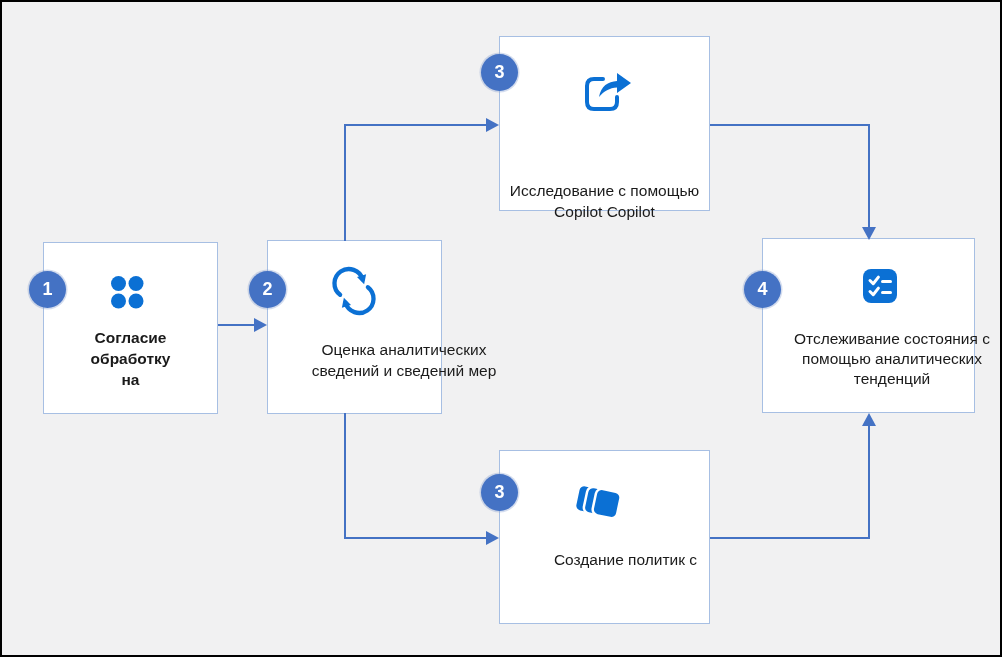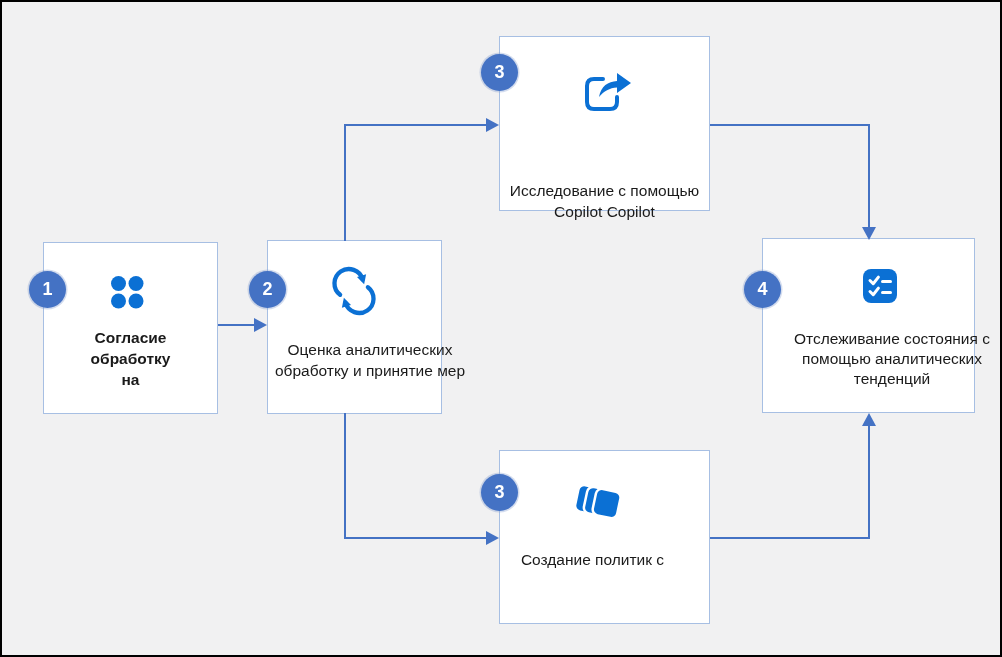--- a/index.html
+++ b/index.html
@@ -96,23 +96,23 @@
     <svg width="46" height="46" viewBox="0 0 48 48">
       <defs>
         <marker id="syncArrow" markerUnits="userSpaceOnUse" markerWidth="11" markerHeight="11" refX="4.5" refY="5.5" orient="auto">
           <path d="M0.5,0.5 L10,5.5 L0.5,10.5 z" fill="#0b70d4"></path>
         </marker>
       </defs>
       <path d="M 9.5 28 A 15 15 0 1 1 33 11.8" fill="none" stroke="#0b70d4" stroke-width="4.5" stroke-linecap="round" marker-end="url(#syncArrow)"></path>
       <path d="M 38.5 20 A 15 15 0 1 1 15 36.2" fill="none" stroke="#0b70d4" stroke-width="4.5" stroke-linecap="round" marker-end="url(#syncArrow)"></path>
     </svg>
   </span>
-  <div class="labels" style="left:268px;top:337px;width:200px;">
+  <div class="labels" style="left:302px;top:337px;width:200px;">
     <div>Оценка аналитических</div>
-    <div>обработку и принятие мер</div>
+    <div>сведений и сведений мер</div>
   </div>
 
   <div class="card" style="left:497px;top:34px;width:211px;height:175px;"></div>
   <div class="badge" style="left:479px;top:52px;">
     <span>3</span>
   </div>
   <span class="icon-wrap" style="left:579px;top:67px;">
     <svg width="52" height="46" viewBox="0 0 52 46">
       <path d="M 22 10 H 13 Q 6 10 6 17 V 33 Q 6 40 13 40 H 29 Q 36 40 36 33 V 28" fill="none" stroke="#0b70d4" stroke-width="4" stroke-linecap="round" stroke-linejoin="round"></path>
       <path d="M 18 28 C 20 17 27 12.5 36 12 L 36 4 L 50 14 L 36 24 L 36 18.5 C 28.5 19 23 22 18 28 Z" fill="#0b70d4"></path>
@@ -129,21 +129,21 @@
   </div>
   <span class="icon-wrap" style="left:571px;top:475px;">
     <svg width="48" height="48" viewBox="0 0 48 48">
       <g transform="rotate(12 24 26)">
         <rect x="3" y="11" width="25" height="27" rx="6" fill="#0b70d4" stroke="#ffffff" stroke-width="2.5"></rect>
         <rect x="12" y="11" width="25" height="27" rx="6" fill="#0b70d4" stroke="#ffffff" stroke-width="2.5"></rect>
         <rect x="21" y="11" width="25" height="27" rx="6" fill="#0b70d4" stroke="#ffffff" stroke-width="2.5"></rect>
       </g>
     </svg>
   </span>
-  <div class="labels" style="left:485px;top:547px;width:211px;">
+  <div class="labels" style="left:518px;top:547px;width:211px;">
     <div>Создание политик с</div>
   </div>
 
   <div class="card" style="left:760px;top:236px;width:213px;height:175px;"></div>
   <div class="badge" style="left:742px;top:269px;">
     <span>4</span>
   </div>
   <span class="icon-wrap" style="left:859px;top:265px;">
     <svg width="38" height="38" viewBox="0 0 38 38">
       <rect x="2" y="2" width="34" height="34" rx="8" fill="#0b70d4"></rect>

